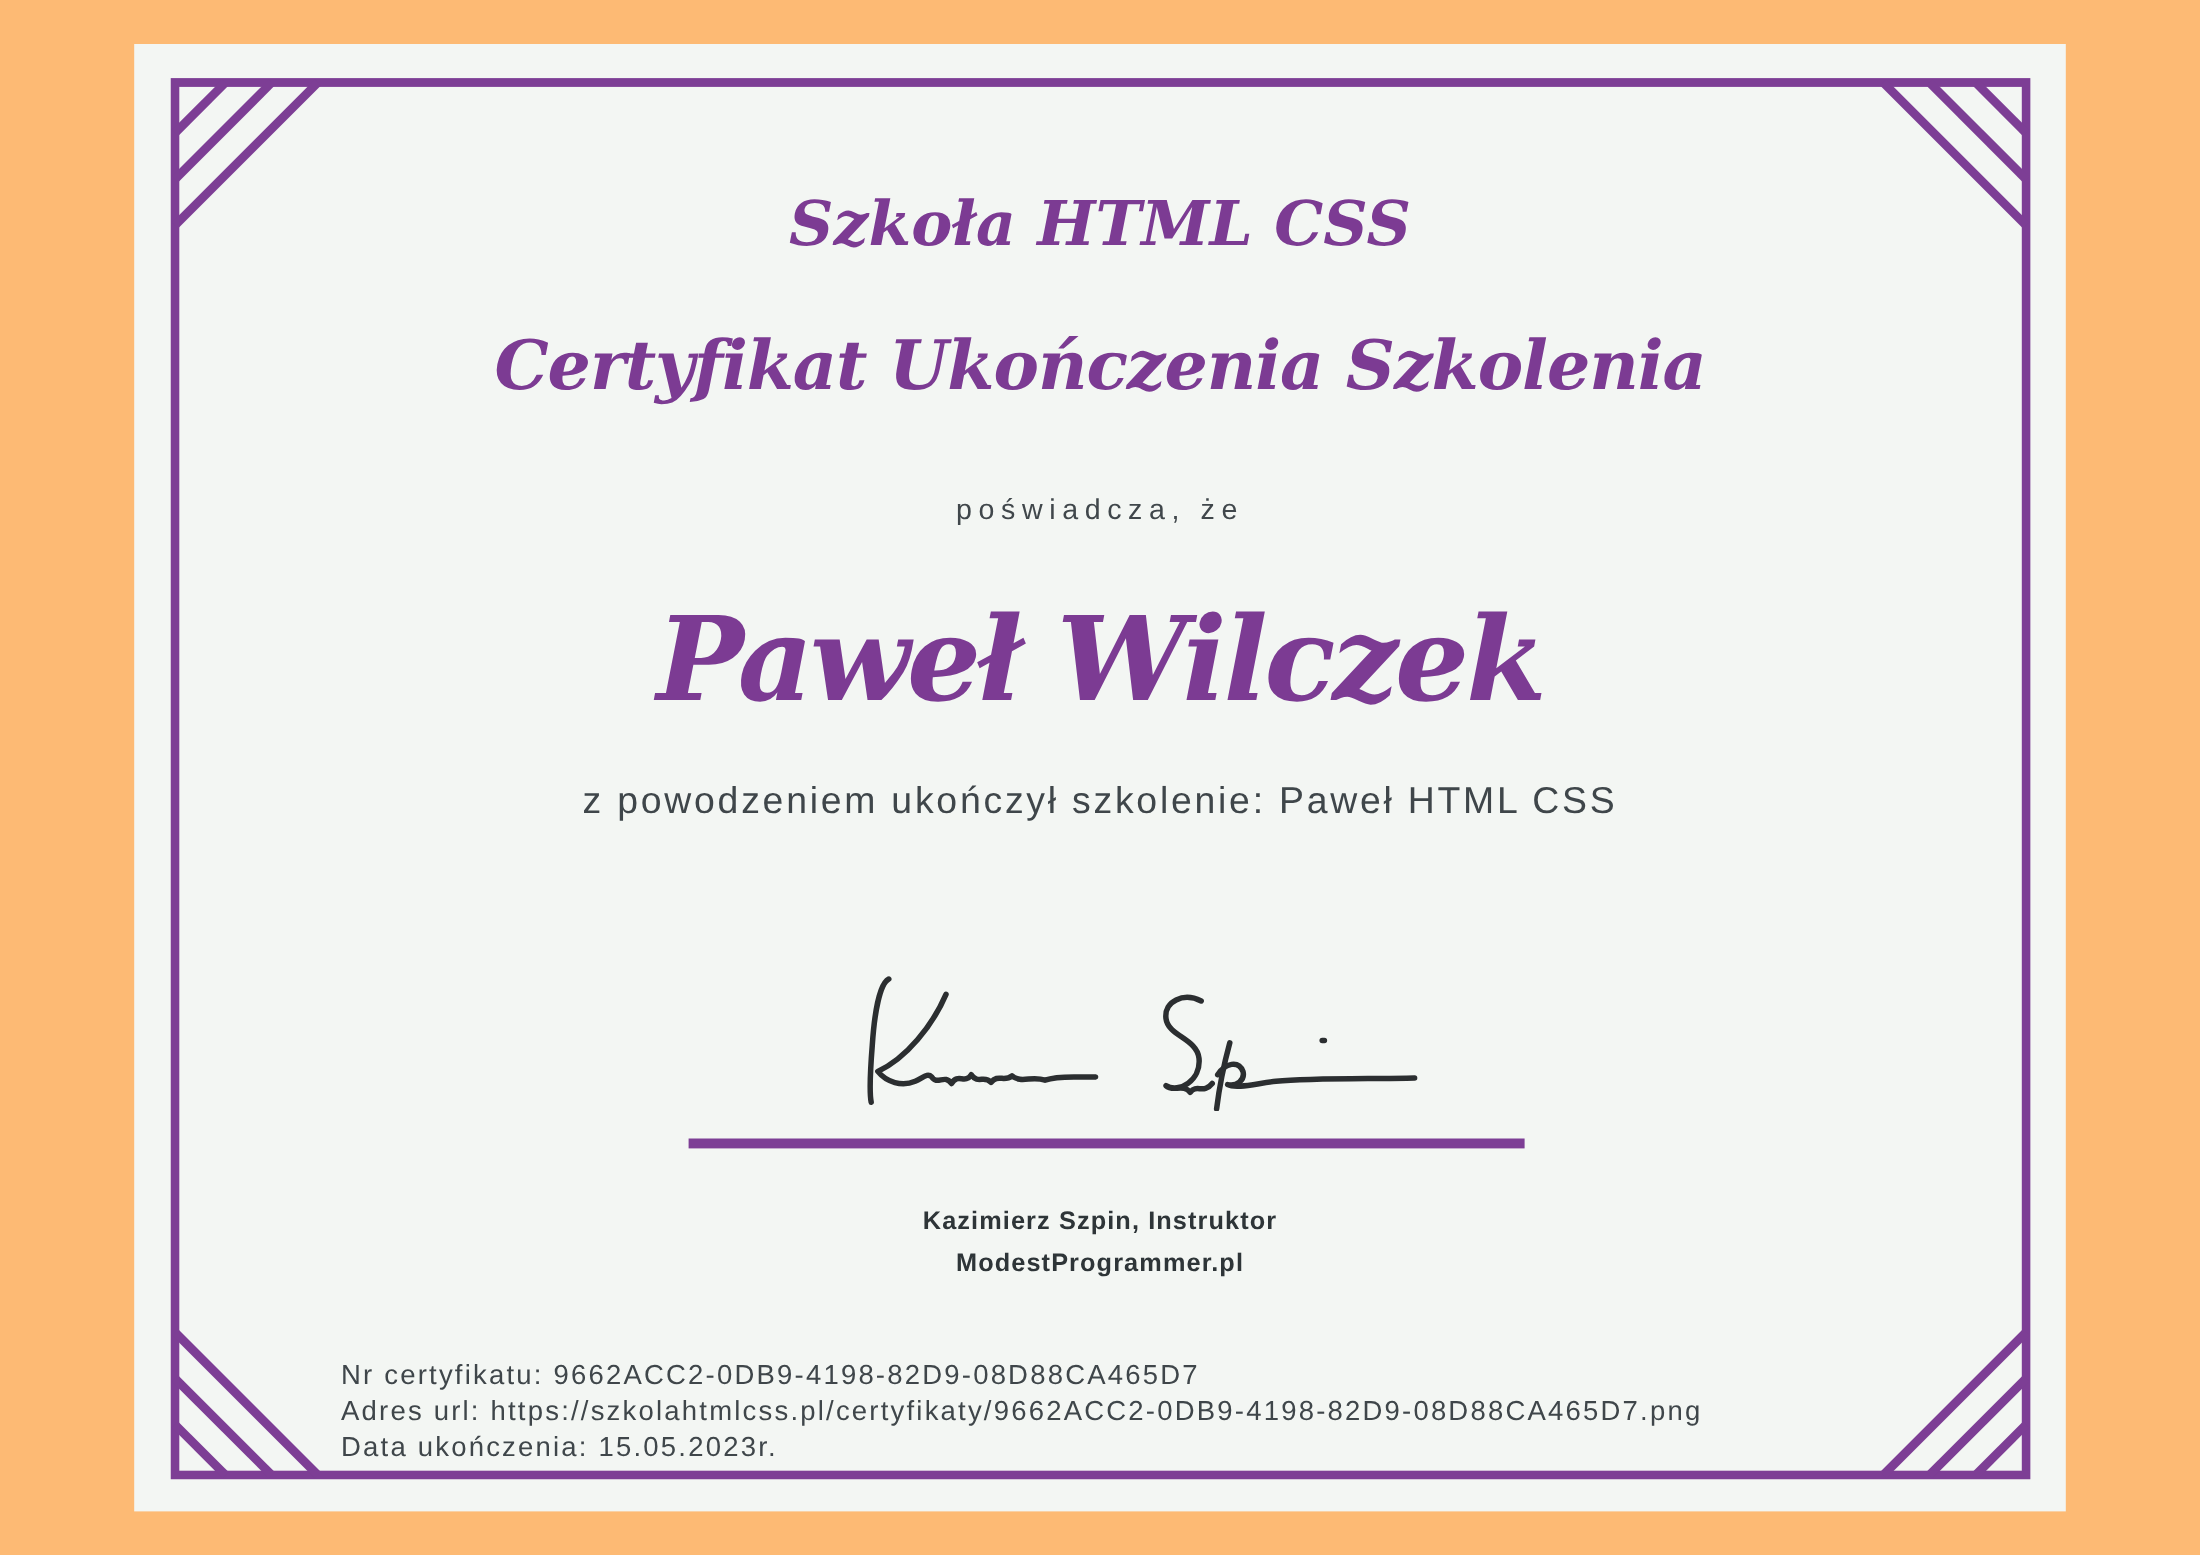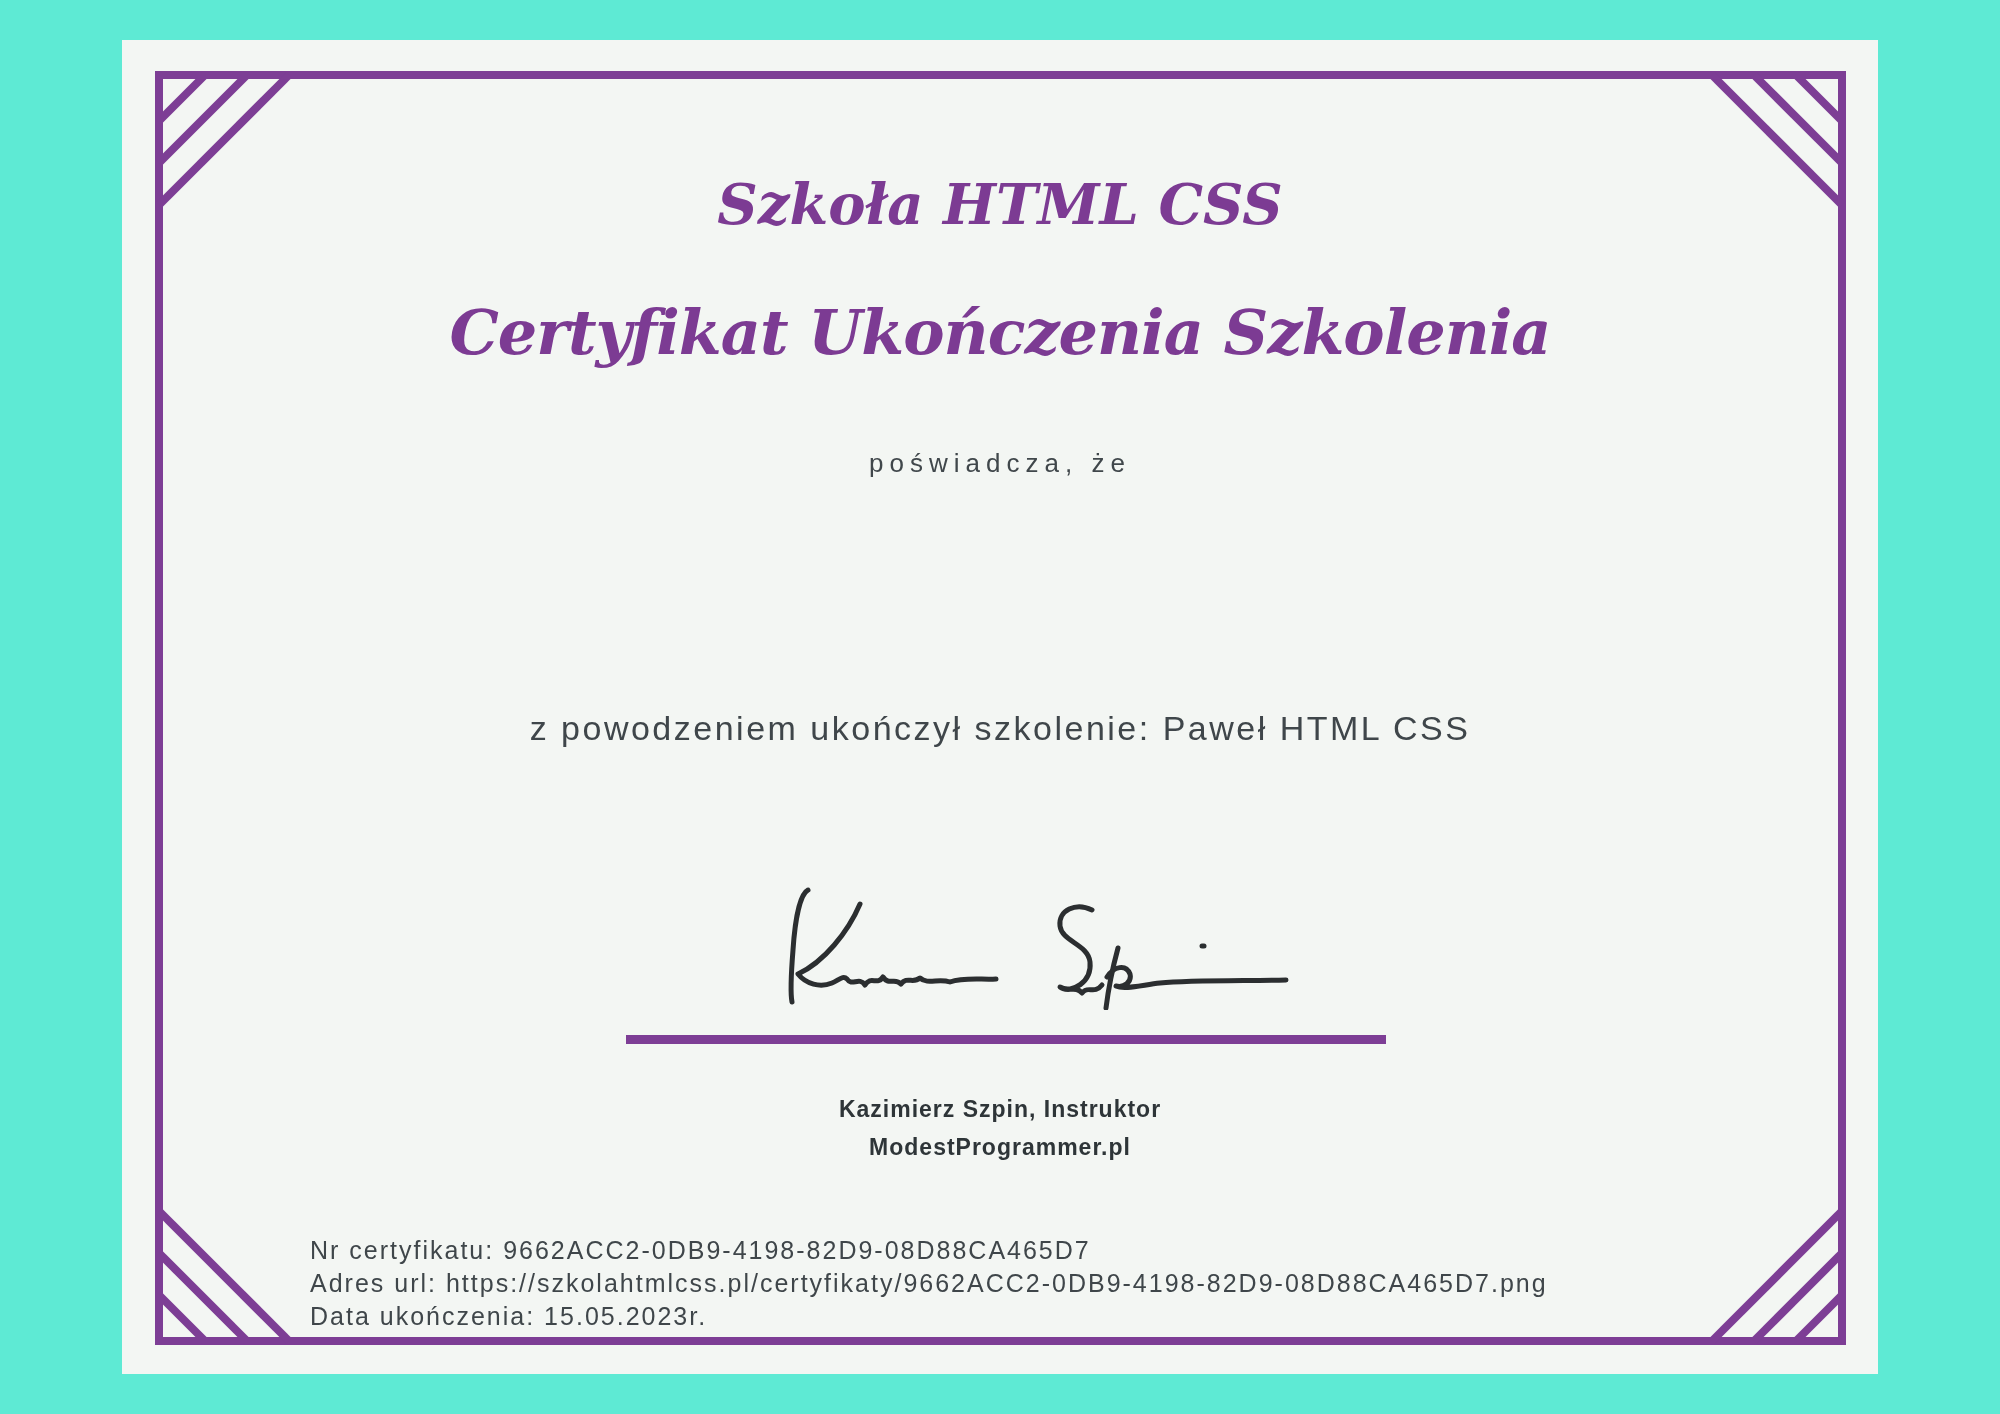--- a/index.html
+++ b/index.html
@@ -4,21 +4,21 @@
 <style>
   html, body { margin: 0; padding: 0; }
   body {
     width: 2000px; height: 1414px;
     background: #ffffff;
     font-family: "Liberation Sans", sans-serif;
   }
   .stage {
     position: relative;
     width: 2000px; height: 1414px;
-    background: #5eead4;
+    background: #fdba74;
     overflow: hidden;
   }
   .paper {
     position: absolute;
     left: 122px; top: 40px;
     width: 1756px; height: 1334px;
     background: #f3f6f3;
   }
   .frame-svg {
     position: absolute;
@@ -136,20 +136,21 @@
       <line x1="1557" y1="1270" x2="1687" y2="1140"></line>
     </g>
   </svg>
 
   <div class="centered script school-name">Szkoła HTML CSS</div>
 
   <div class="centered script cert-title">Certyfikat Ukończenia Szkolenia</div>
 
   <div class="centered attestation">poświadcza, że</div>
 
+  <div class="centered script recipient">Paweł Wilczek</div>
 
   <div class="centered completion">
     <div>z powodzeniem ukończył szkolenie: Paweł HTML CSS</div>
   </div>
 
   <svg class="signature-svg" width="560" height="130" viewBox="0 0 560 130">
     <path d="M 68,10 C 60,14 55,40 53,70 C 51,95 50,112 52,122"></path>
     <path d="M 120,24 C 108,52 84,82 58,94 C 66,104 80,108 92,103 C 99,100 103,95 107,99 C 112,107 119,96 125,105 C 131,95 137,106 143,97 C 149,106 155,97 161,104 C 167,96 173,104 180,98 C 188,105 198,98 210,102 C 224,97 243,100 256,99"></path>
     <path d="M 352,30 C 336,22 318,30 320,46 C 322,62 348,64 350,82 C 352,102 332,114 320,107 C 326,113 336,105 342,113 C 348,105 354,115 362,105"></path>
     <path d="M 378,68 C 372,90 368,112 366,128"></path>

